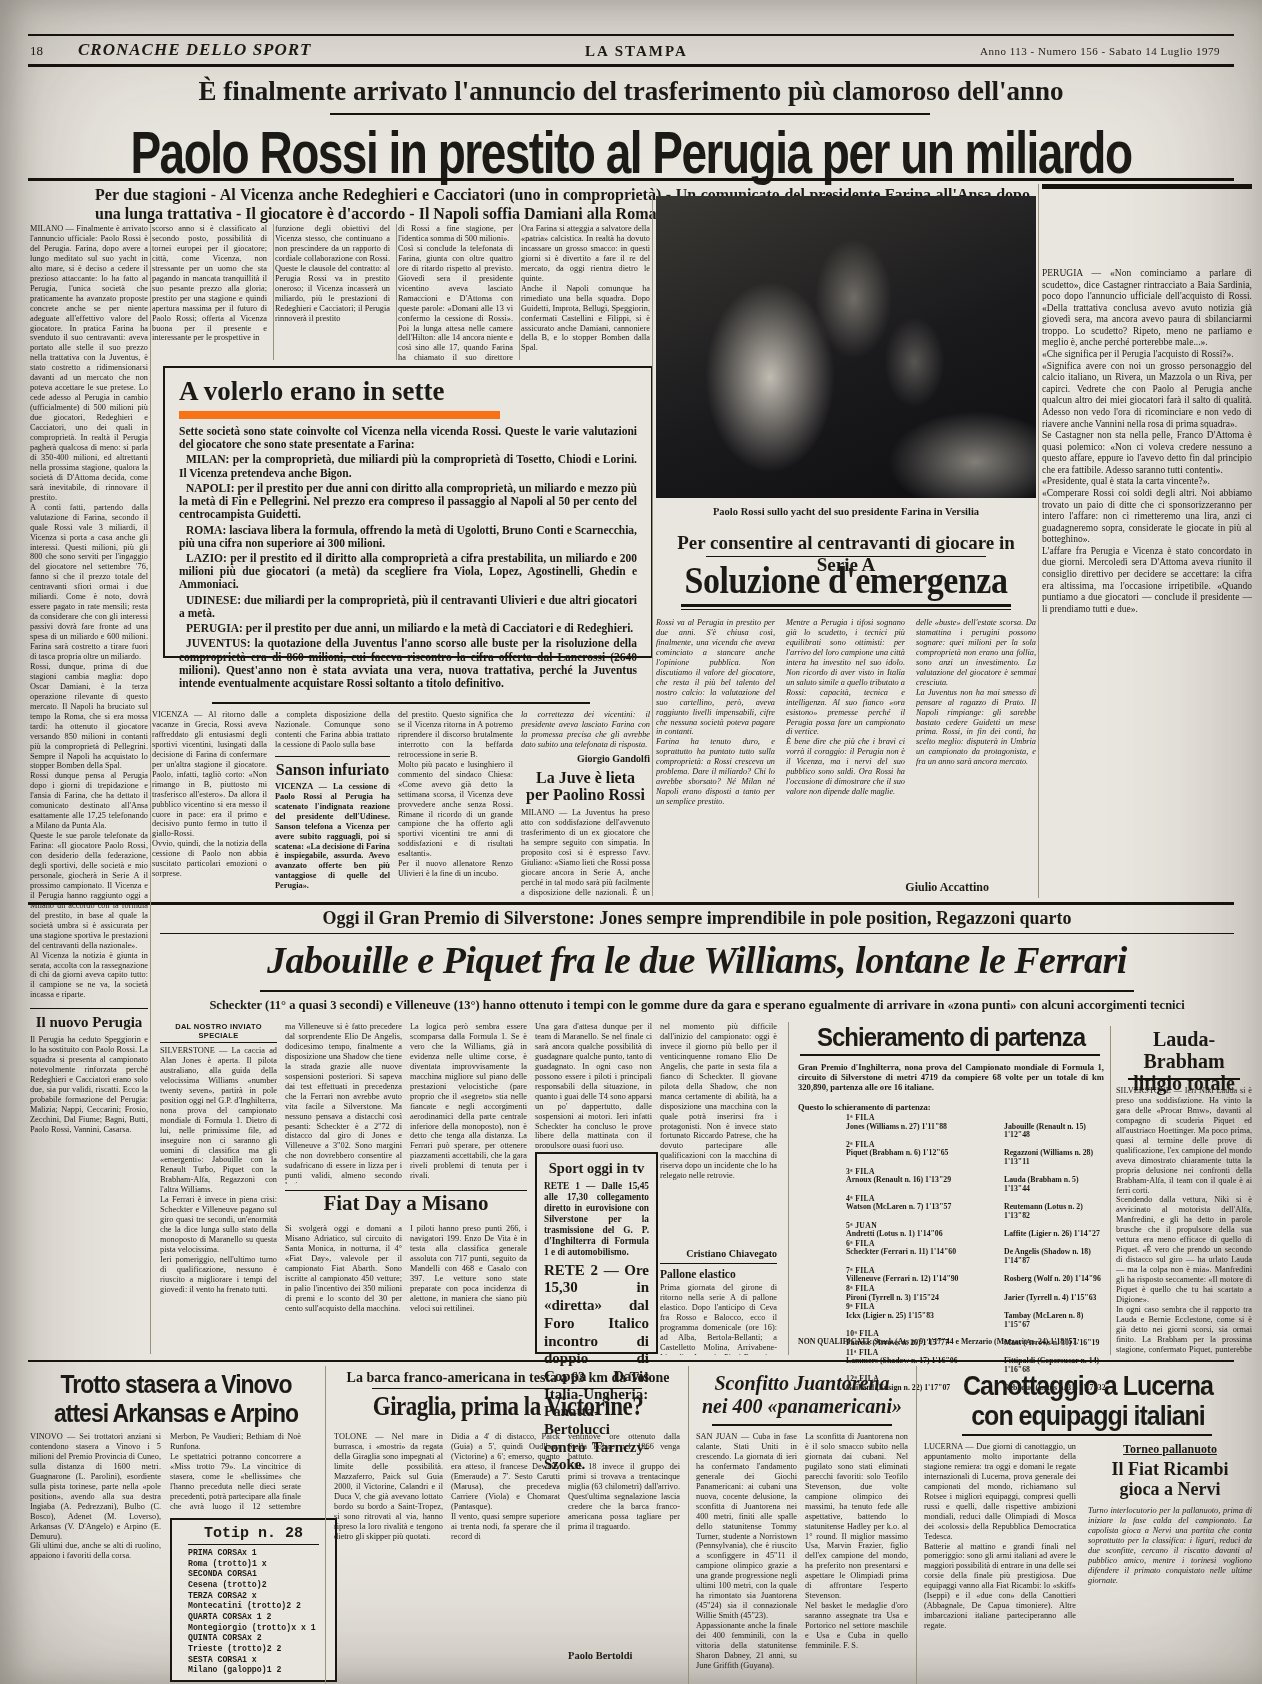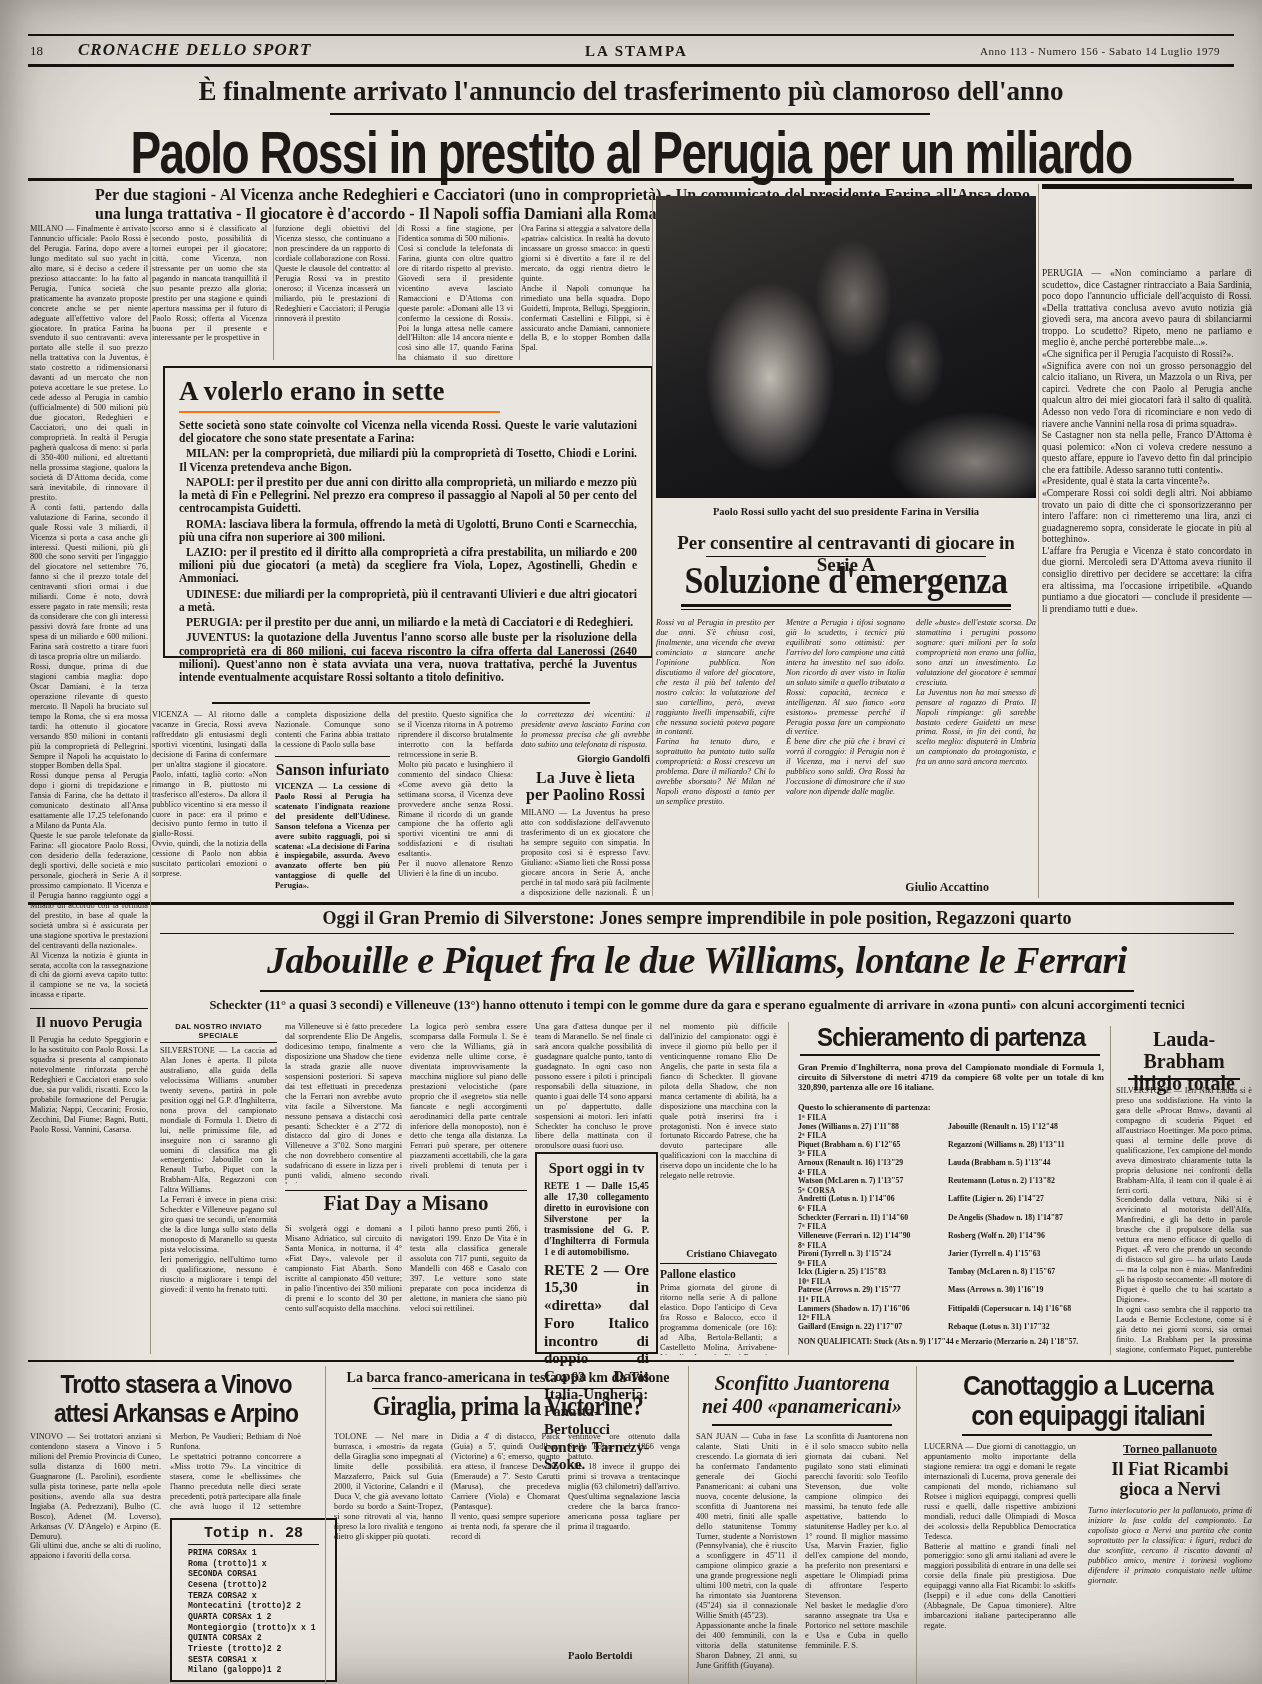--- a/index.html
+++ b/index.html
@@ -13,21 +13,21 @@
   .body8{font-size:8.3px;line-height:1.2;}
   .clip{overflow:hidden;}
   .b{font-weight:bold;}
   .i{font-style:italic;}
   .c{text-align:center;}
   .r{text-align:right;}
   .fat{font-family:"Liberation Sans",sans-serif;font-weight:bold;letter-spacing:-1px;}
   .scl{transform-origin:top center;}
   .masthead-text{font-size:11px;letter-spacing:.5px;}
   .boxed{border:2px solid #1a1712;background:#e9e6df;}
-  .grid-row{display:grid;grid-template-columns:150px 1fr;margin-bottom:1px;}
+  .grid-row{display:grid;grid-template-columns:150px 1fr;column-gap:8px;margin-bottom:1px;margin-left:48px;}
   .grid-row span{font-size:7.8px;line-height:1.12;font-weight:bold;}
   .grid-row span:nth-child(1){grid-column:1/3;font-size:7.6px;letter-spacing:.4px;}
   .totip-row{display:flex;justify-content:flex-start;font-size:8.2px;font-weight:bold;line-height:1.3;}
   .club-item{margin-top:2px;text-indent:7px;}
   .photo{background:
     radial-gradient(95px 140px at 30% 60%, rgba(222,216,204,.85), rgba(222,216,204,0) 68%),
     radial-gradient(55px 85px at 52% 34%, rgba(175,170,158,.55), rgba(175,170,158,0) 70%),
     radial-gradient(120px 70px at 84% 88%, rgba(205,200,188,.6), rgba(205,200,188,0) 72%),
     radial-gradient(40px 60px at 68% 55%, rgba(150,146,136,.5), rgba(150,146,136,0) 75%),
     linear-gradient(158deg,#3a3833,#1a191c 55%,#0e0e11);}
@@ -90,21 +90,21 @@
     <div class="t body8">Il Perugia ha ceduto Speggiorin e lo ha sostituito con Paolo Rossi. La squadra si presenta al campionato notevolmente rinforzata perché Redeghieri e Cacciatori erano solo due, sia pur validi, riscatti. Ecco la probabile formazione del Perugia: Malizia; Nappi, Ceccarini; Frosio, Zecchini, Dal Fiume; Bagni, Butti, Paolo Rossi, Vannini, Casarsa.</div>
   </div>
   <div class="abs t body8 clip" style="left:152px;top:224px;width:115px;height:136px;">scorso anno si è classificato al secondo posto, possibilità di tornei europei per il giocatore; città, come Vicenza, non stressante per un uomo che sta pagando in mancata tranquillità il suo pesante prezzo alla gloria; prestito per una stagione e quindi apertura massima per il futuro di Paolo Rossi; offerta al Vicenza buona per il presente e interessante per le prospettive in</div>
   <div class="abs t body8 clip" style="left:275px;top:224px;width:115px;height:136px;">funzione degli obiettivi del Vicenza stesso, che continuano a non prescindere da un rapporto di cordiale collaborazione con Rossi. Queste le clausole del contratto: al Perugia Rossi va in prestito oneroso; il Vicenza incasserà un miliardo, più le prestazioni di Redeghieri e Cacciatori; il Perugia rinnoverà il prestito</div>
   <div class="abs t body8 clip" style="left:398px;top:224px;width:115px;height:136px;">di Rossi a fine stagione, per l'identica somma di 500 milioni».
 Così si conclude la telefonata di Farina, giunta con oltre quattro ore di ritardo rispetto al previsto. Giovedì sera il presidente vicentino aveva lasciato Ramaccioni e D'Attoma con queste parole: «Domani alle 13 vi confermo la cessione di Rossi». Poi la lunga attesa nelle camere dell'Hilton: alle 14 ancora niente e così sino alle 17, quando Farina ha chiamato il suo direttore sportivo e gli ha detto: «Leggo il comunicato all'Ansa, controllatelo».</div>
   <div class="abs t body8 clip" style="left:521px;top:224px;width:129px;height:136px;">Ora Farina si atteggia a salvatore della «patria» calcistica. In realtà ha dovuto incassare un grosso smacco: in questi giorni si è divertito a fare il re del mercato, da oggi rientra dietro le quinte.
 Anche il Napoli comunque ha rimediato una bella squadra. Dopo Guidetti, Improta, Bellugi, Speggiorin, confermati Castellini e Filippi, si è assicurato anche Damiani, cannoniere della B, e lo stopper Bomben dalla Spal.</div>
 
   <div class="abs boxed" style="left:163px;top:366px;width:458px;height:272px;padding:8px 14px;">
-    <div class="b" style="font-size:27px;border-bottom:2px solid #f97316;padding-bottom:4px;margin-bottom:6px;width:70%;">A volerlo erano in sette</div>
+    <div class="b" style="font-size:27px;border-bottom:8px solid #f97316;padding-bottom:4px;margin-bottom:6px;width:70%;">A volerlo erano in sette</div>
     <div class="b t" style="font-size:11.5px;line-height:1.15;">Sette società sono state coinvolte col Vicenza nella vicenda Rossi. Queste le varie valutazioni del giocatore che sono state presentate a Farina:</div>
     <div class="b" style="font-size:11.5px;line-height:1.15;text-align:justify;">
         <div class="club-item"><span>MILAN: per la comproprietà, due miliardi più la comproprietà di Tosetto, Chiodi e Lorini. Il Vicenza pretendeva anche Bigon.</span></div>
         <div class="club-item"><span>NAPOLI: per il prestito per due anni con diritto alla comproprietà, un miliardo e mezzo più la metà di Fin e Pellegrini. Nel prezzo era compreso il passaggio al Napoli al 50 per cento del centrocampista Guidetti.</span></div>
         <div class="club-item"><span>ROMA: lasciava libera la formula, offrendo la metà di Ugolotti, Bruno Conti e Scarnecchia, più una cifra non superiore ai 300 milioni.</span></div>
         <div class="club-item"><span>LAZIO: per il prestito ed il diritto alla comproprietà a cifra prestabilita, un miliardo e 200 milioni più due giocatori (a metà) da scegliere fra Viola, Lopez, Agostinelli, Ghedin e Ammoniaci.</span></div>
         <div class="club-item"><span>UDINESE: due miliardi per la comproprietà, più il centravanti Ulivieri e due altri giocatori a metà.</span></div>
         <div class="club-item"><span>PERUGIA: per il prestito per due anni, un miliardo e la metà di Cacciatori e di Redeghieri.</span></div>
         <div class="club-item"><span>JUVENTUS: la quotazione della Juventus l'anno scorso alle buste per la risoluzione della comproprietà era di 860 milioni, cui faceva riscontro la cifra offerta dal Lanerossi (2640 milioni). Quest'anno non è stata avviata una vera, nuova trattativa, perché la Juventus intende eventualmente acquistare Rossi soltanto a titolo definitivo.</span></div>
       </div>
@@ -181,21 +181,21 @@
         <span>3ª FILA</span>
         <span>Arnoux (Renault n. 16) 1'13"29</span>
         <span>Lauda (Brabham n. 5) 1'13"44</span>
       </div>
       <div class="grid-row">
         <span>4ª FILA</span>
         <span>Watson (McLaren n. 7) 1'13"57</span>
         <span>Reutemann (Lotus n. 2) 1'13"82</span>
       </div>
       <div class="grid-row">
-        <span>5ª CORSA</span>
+        <span>5ª JUAN</span>
         <span>Andretti (Lotus n. 1) 1'14"06</span>
         <span>Laffite (Ligier n. 26) 1'14"27</span>
       </div>
       <div class="grid-row">
         <span>6ª FILA</span>
         <span>Scheckter (Ferrari n. 11) 1'14"60</span>
         <span>De Angelis (Shadow n. 18) 1'14"87</span>
       </div>
       <div class="grid-row">
         <span>7ª FILA</span>

